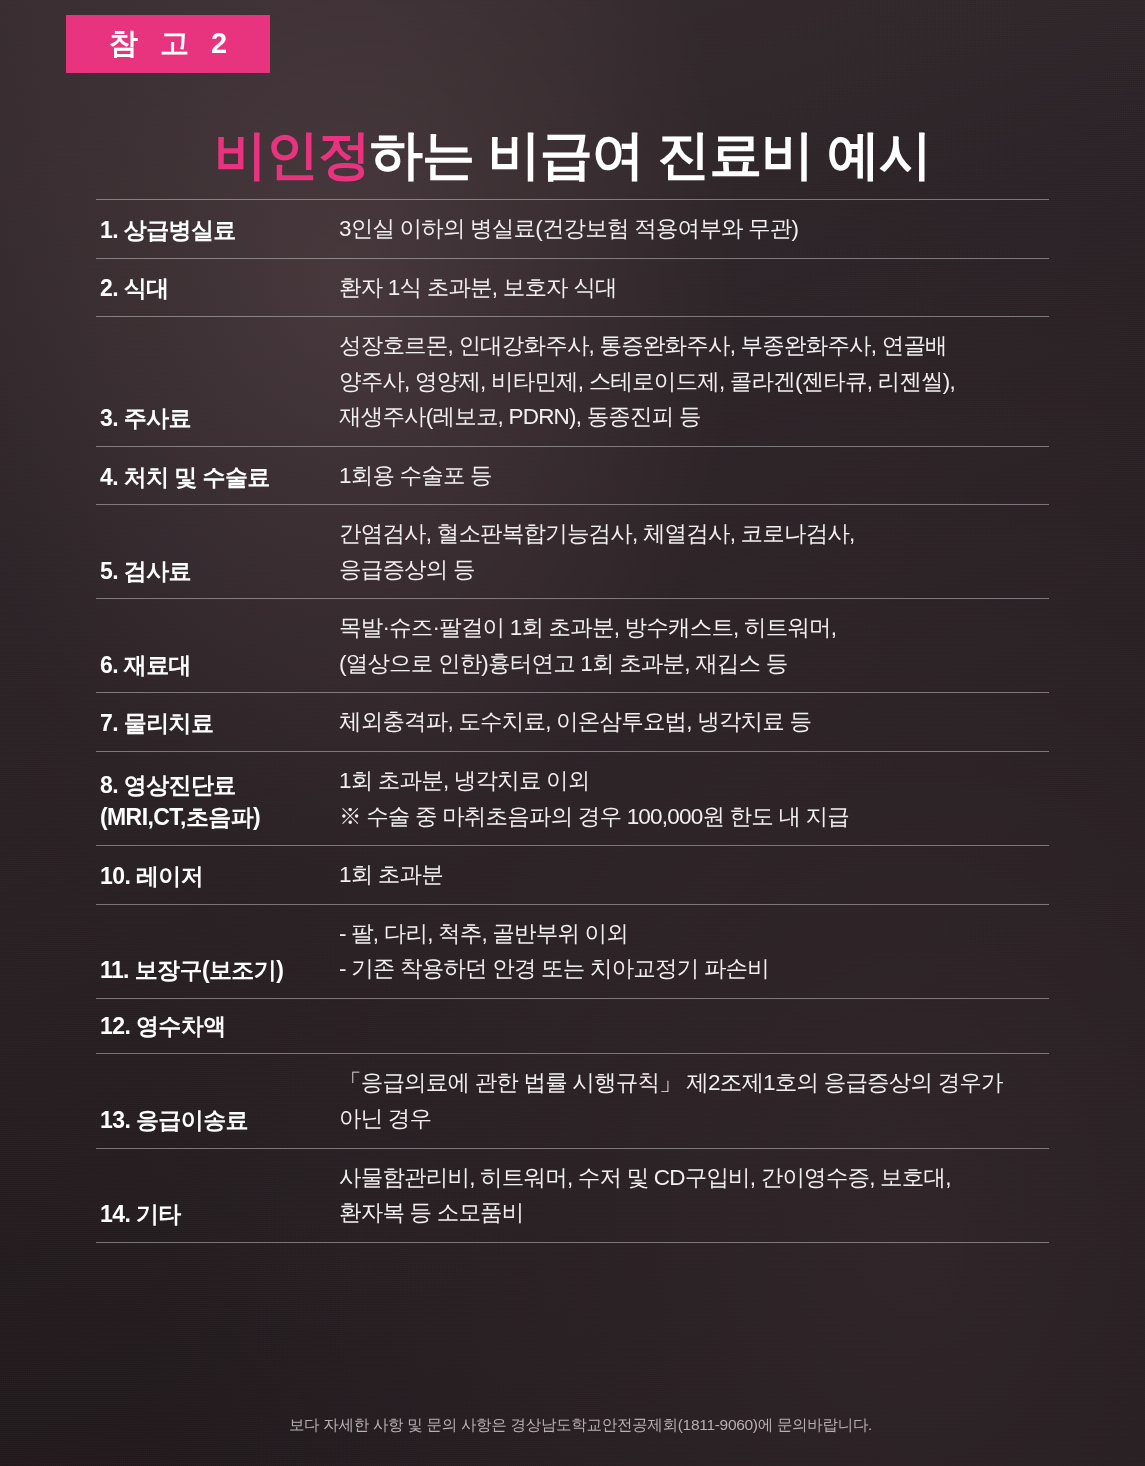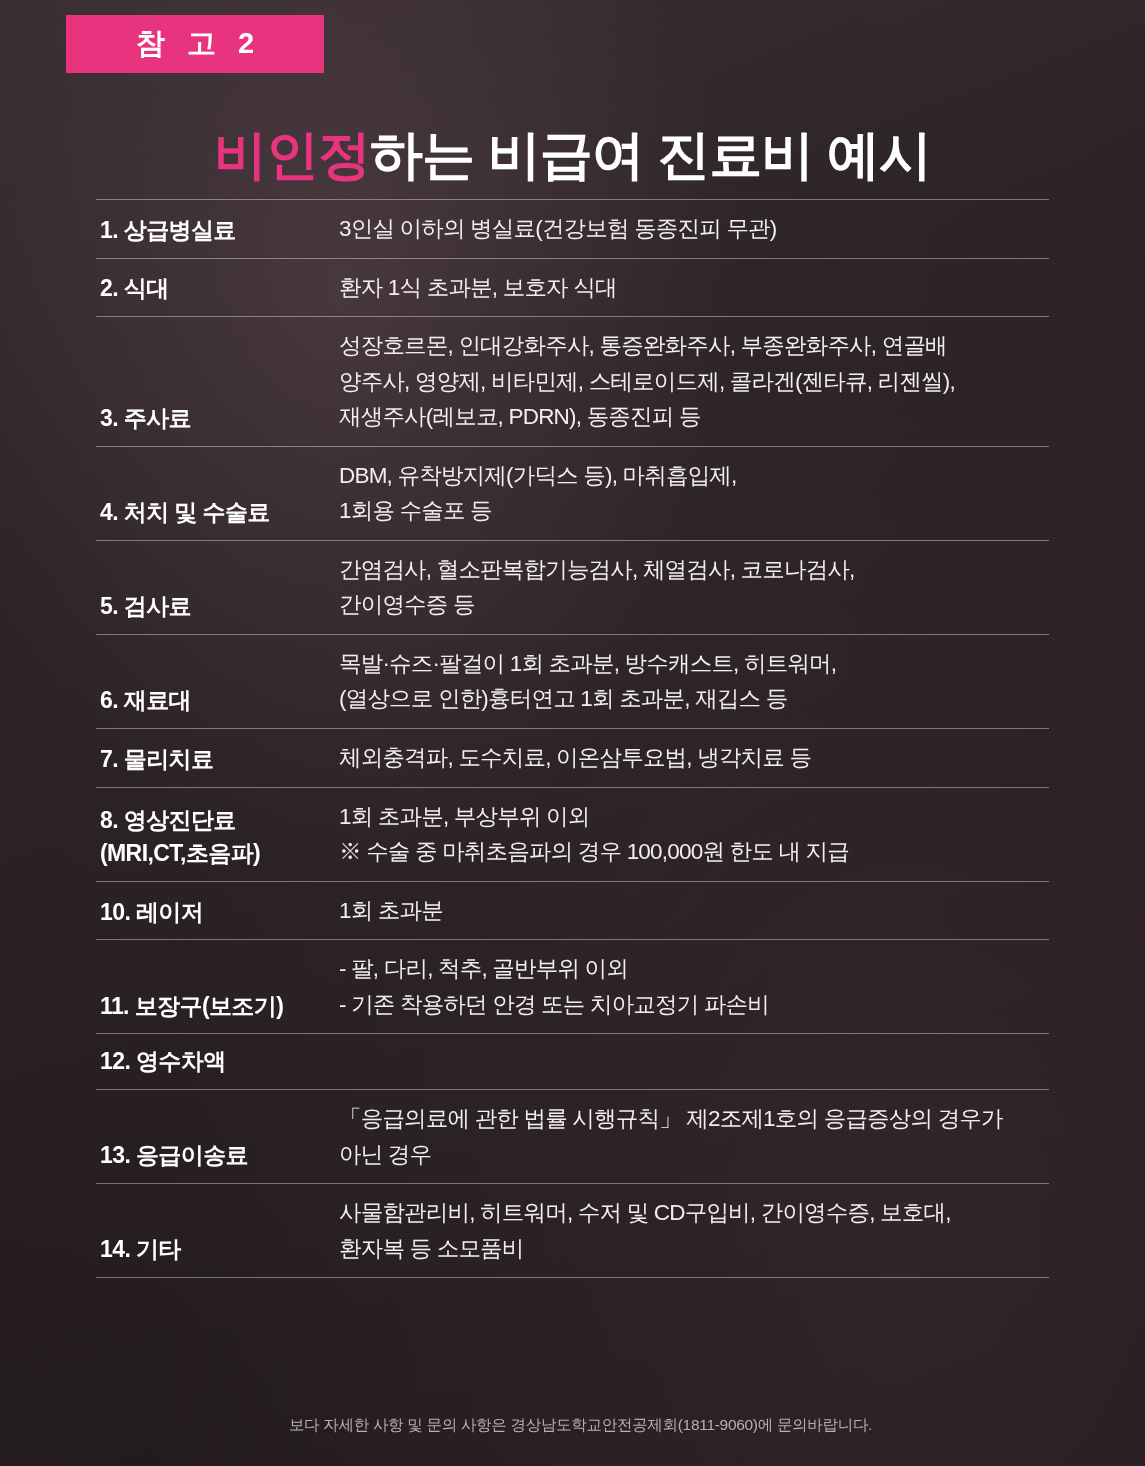--- a/index.html
+++ b/index.html
@@ -32,21 +32,21 @@
     width: 1145px;
     height: 1466px;
     box-sizing: border-box;
   }
 
   
   .badge {
     position: absolute;
     left: 66px;
     top: 15px;
-    width: 258px;
+    width: 204px;
     height: 58px;
     background: #e8347f;
     display: flex;
     align-items: center;
     justify-content: center;
   }
   .badge-label {
     color: #ffffff;
     font-size: 29px;
     font-weight: bold;
@@ -136,68 +136,67 @@
   </div>
 
   <div class="title">
     <span class="accent">비인정</span><span>하는 비급여 진료비 예시</span>
   </div>
 
   <div class="table" id="table-body">
       <div class="row first">
         <div class="cell-label">1. 상급병실료</div>
         <div class="cell-desc">
-          <span class="line">3인실 이하의 병실료(건강보험 동종진피 무관)</span>
+          <span class="line">3인실 이하의 병실료(건강보험 적용여부와 무관)</span>
         </div>
       </div>
       <div class="row">
         <div class="cell-label">2. 식대</div>
         <div class="cell-desc">
           <span class="line">환자 1식 초과분, 보호자 식대</span>
         </div>
       </div>
       <div class="row">
         <div class="cell-label">3. 주사료</div>
         <div class="cell-desc">
           <span class="line">성장호르몬, 인대강화주사, 통증완화주사, 부종완화주사, 연골배</span>
           <span class="line">양주사, 영양제, 비타민제, 스테로이드제, 콜라겐(젠타큐, 리젠씰),</span>
           <span class="line">재생주사(레보코, PDRN), 동종진피 등</span>
         </div>
       </div>
       <div class="row">
         <div class="cell-label">4. 처치 및 수술료</div>
         <div class="cell-desc">
-          <span class="line">DBM, 유착방지제(가딕스 등), 마취흡입제,</span>
           <span class="line">1회용 수술포 등</span>
         </div>
       </div>
       <div class="row">
         <div class="cell-label">5. 검사료</div>
         <div class="cell-desc">
           <span class="line">간염검사, 혈소판복합기능검사, 체열검사, 코로나검사,</span>
-          <span class="line">간이영수증 등</span>
+          <span class="line">응급증상의 등</span>
         </div>
       </div>
       <div class="row">
         <div class="cell-label">6. 재료대</div>
         <div class="cell-desc">
           <span class="line">목발·슈즈·팔걸이 1회 초과분, 방수캐스트, 히트워머,</span>
           <span class="line">(열상으로 인한)흉터연고 1회 초과분, 재깁스 등</span>
         </div>
       </div>
       <div class="row">
         <div class="cell-label">7. 물리치료</div>
         <div class="cell-desc">
           <span class="line">체외충격파, 도수치료, 이온삼투요법, 냉각치료 등</span>
         </div>
       </div>
       <div class="row">
         <div class="cell-label">8. 영상진단료<br>(MRI,CT,초음파)</div>
         <div class="cell-desc">
-          <span class="line">1회 초과분, 부상부위 이외</span>
+          <span class="line">1회 초과분, 냉각치료 이외</span>
           <span class="line">※ 수술 중 마취초음파의 경우 100,000원 한도 내 지급</span>
         </div>
       </div>
       <div class="row">
         <div class="cell-label">10. 레이저</div>
         <div class="cell-desc">
           <span class="line">1회 초과분</span>
         </div>
       </div>
       <div class="row">

